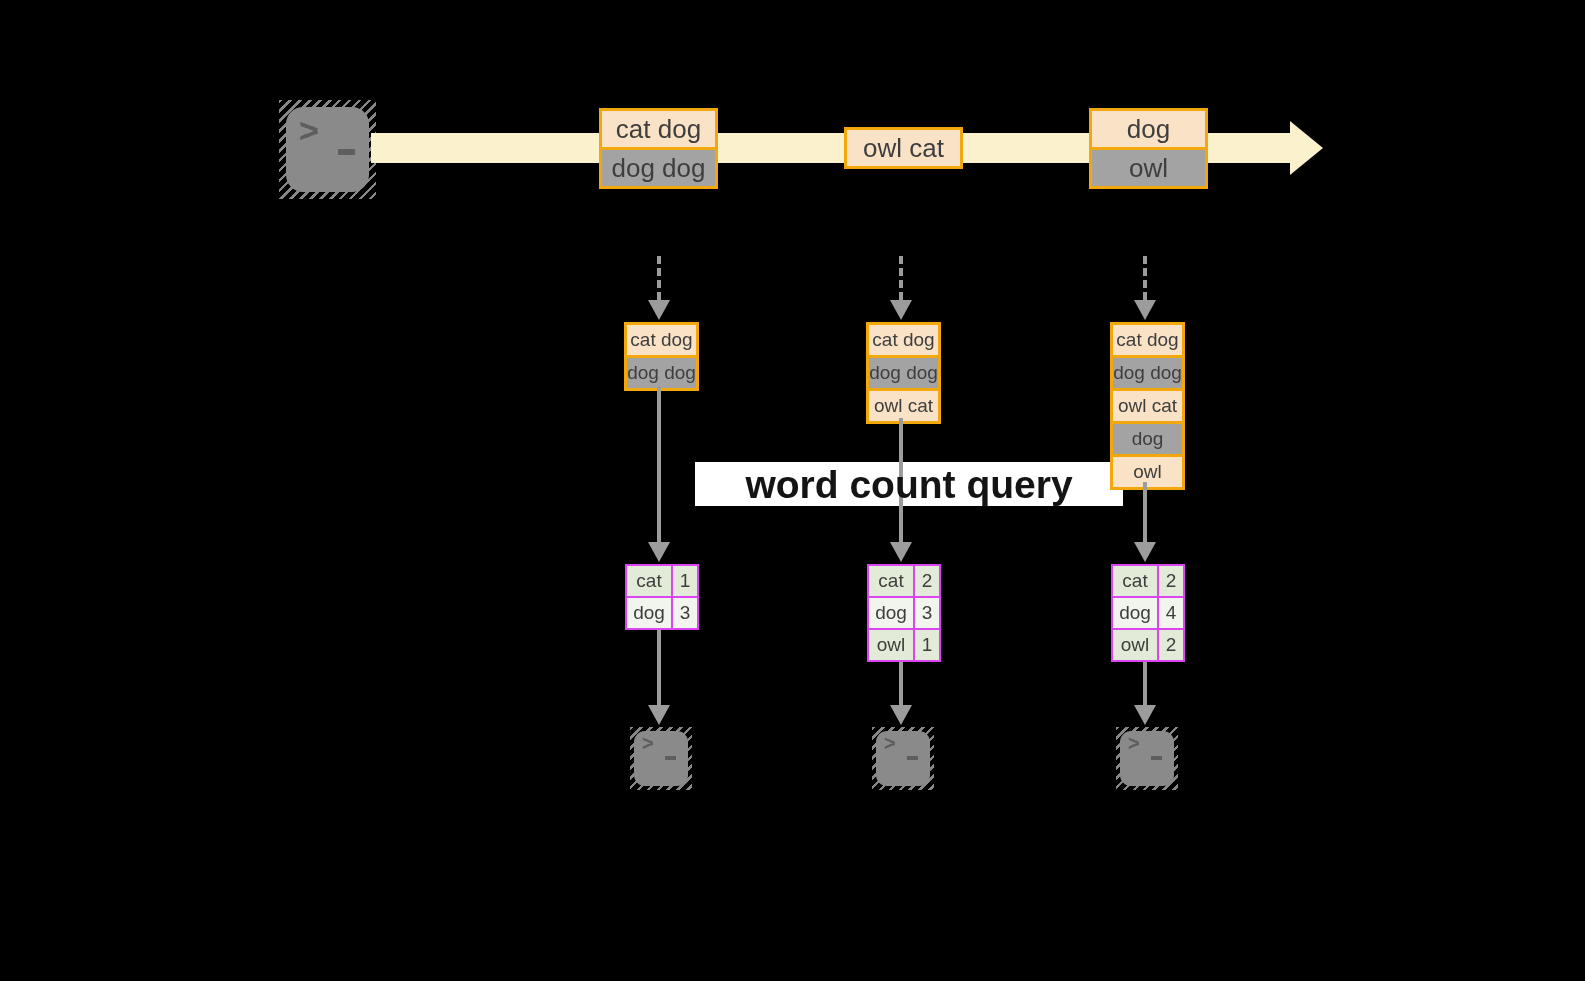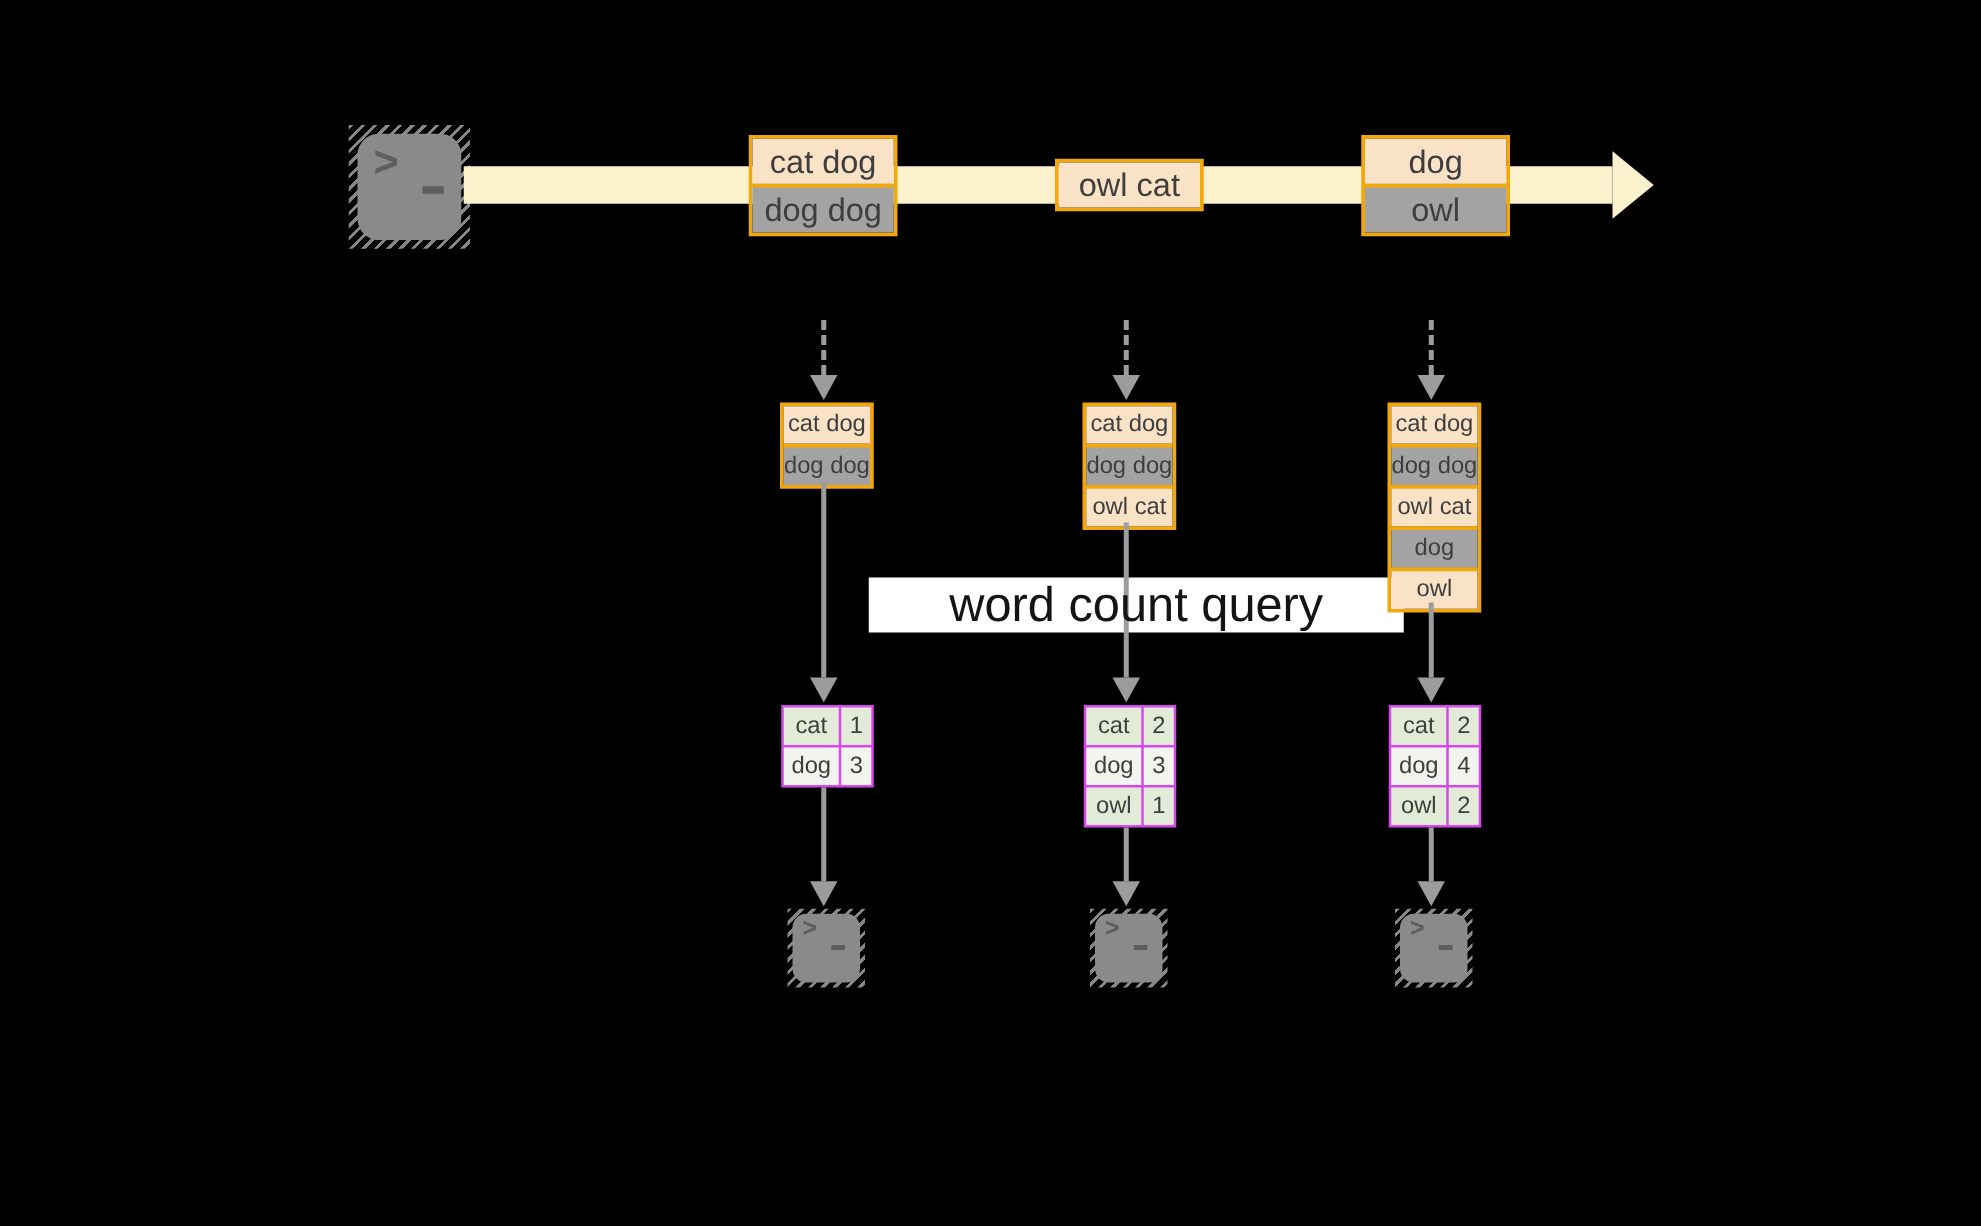--- a/index.html
+++ b/index.html
@@ -41,21 +41,21 @@
   
   .dline{position:absolute;width:0;border-left:4px dashed #9C9C9C;}
   .vline{position:absolute;width:4px;background:#9C9C9C;z-index:3;}
   .arr-down{position:absolute;width:0;height:0;z-index:3;
         border-left:11px solid transparent;border-right:11px solid transparent;
         border-top:20px solid #9C9C9C;}
 
   
   .band{position:absolute;left:695px;top:462px;width:428px;height:44px;background:#FFF;z-index:1;}
   .band-label{position:absolute;left:695px;top:462px;width:428px;height:44px;line-height:46px;
-        text-align:center;font-size:39px;font-weight:400;color:#141414;z-index:4;}
+        text-align:center;font-size:39px;font-weight:700;color:#141414;z-index:4;}
 
   
   .rtable{position:absolute;display:grid;grid-template-columns:44px 24px;gap:2px;
         background:#d946ef;padding:2px;z-index:2;}
   .rtable .cell{height:30px;line-height:30px;text-align:center;font-size:19px;color:#3E3E3E;}
   .cell.dark{background:#E2EBD7;}
   .cell.light{background:#F2F5ED;}
 
   .z2{z-index:2;}
 </style>

